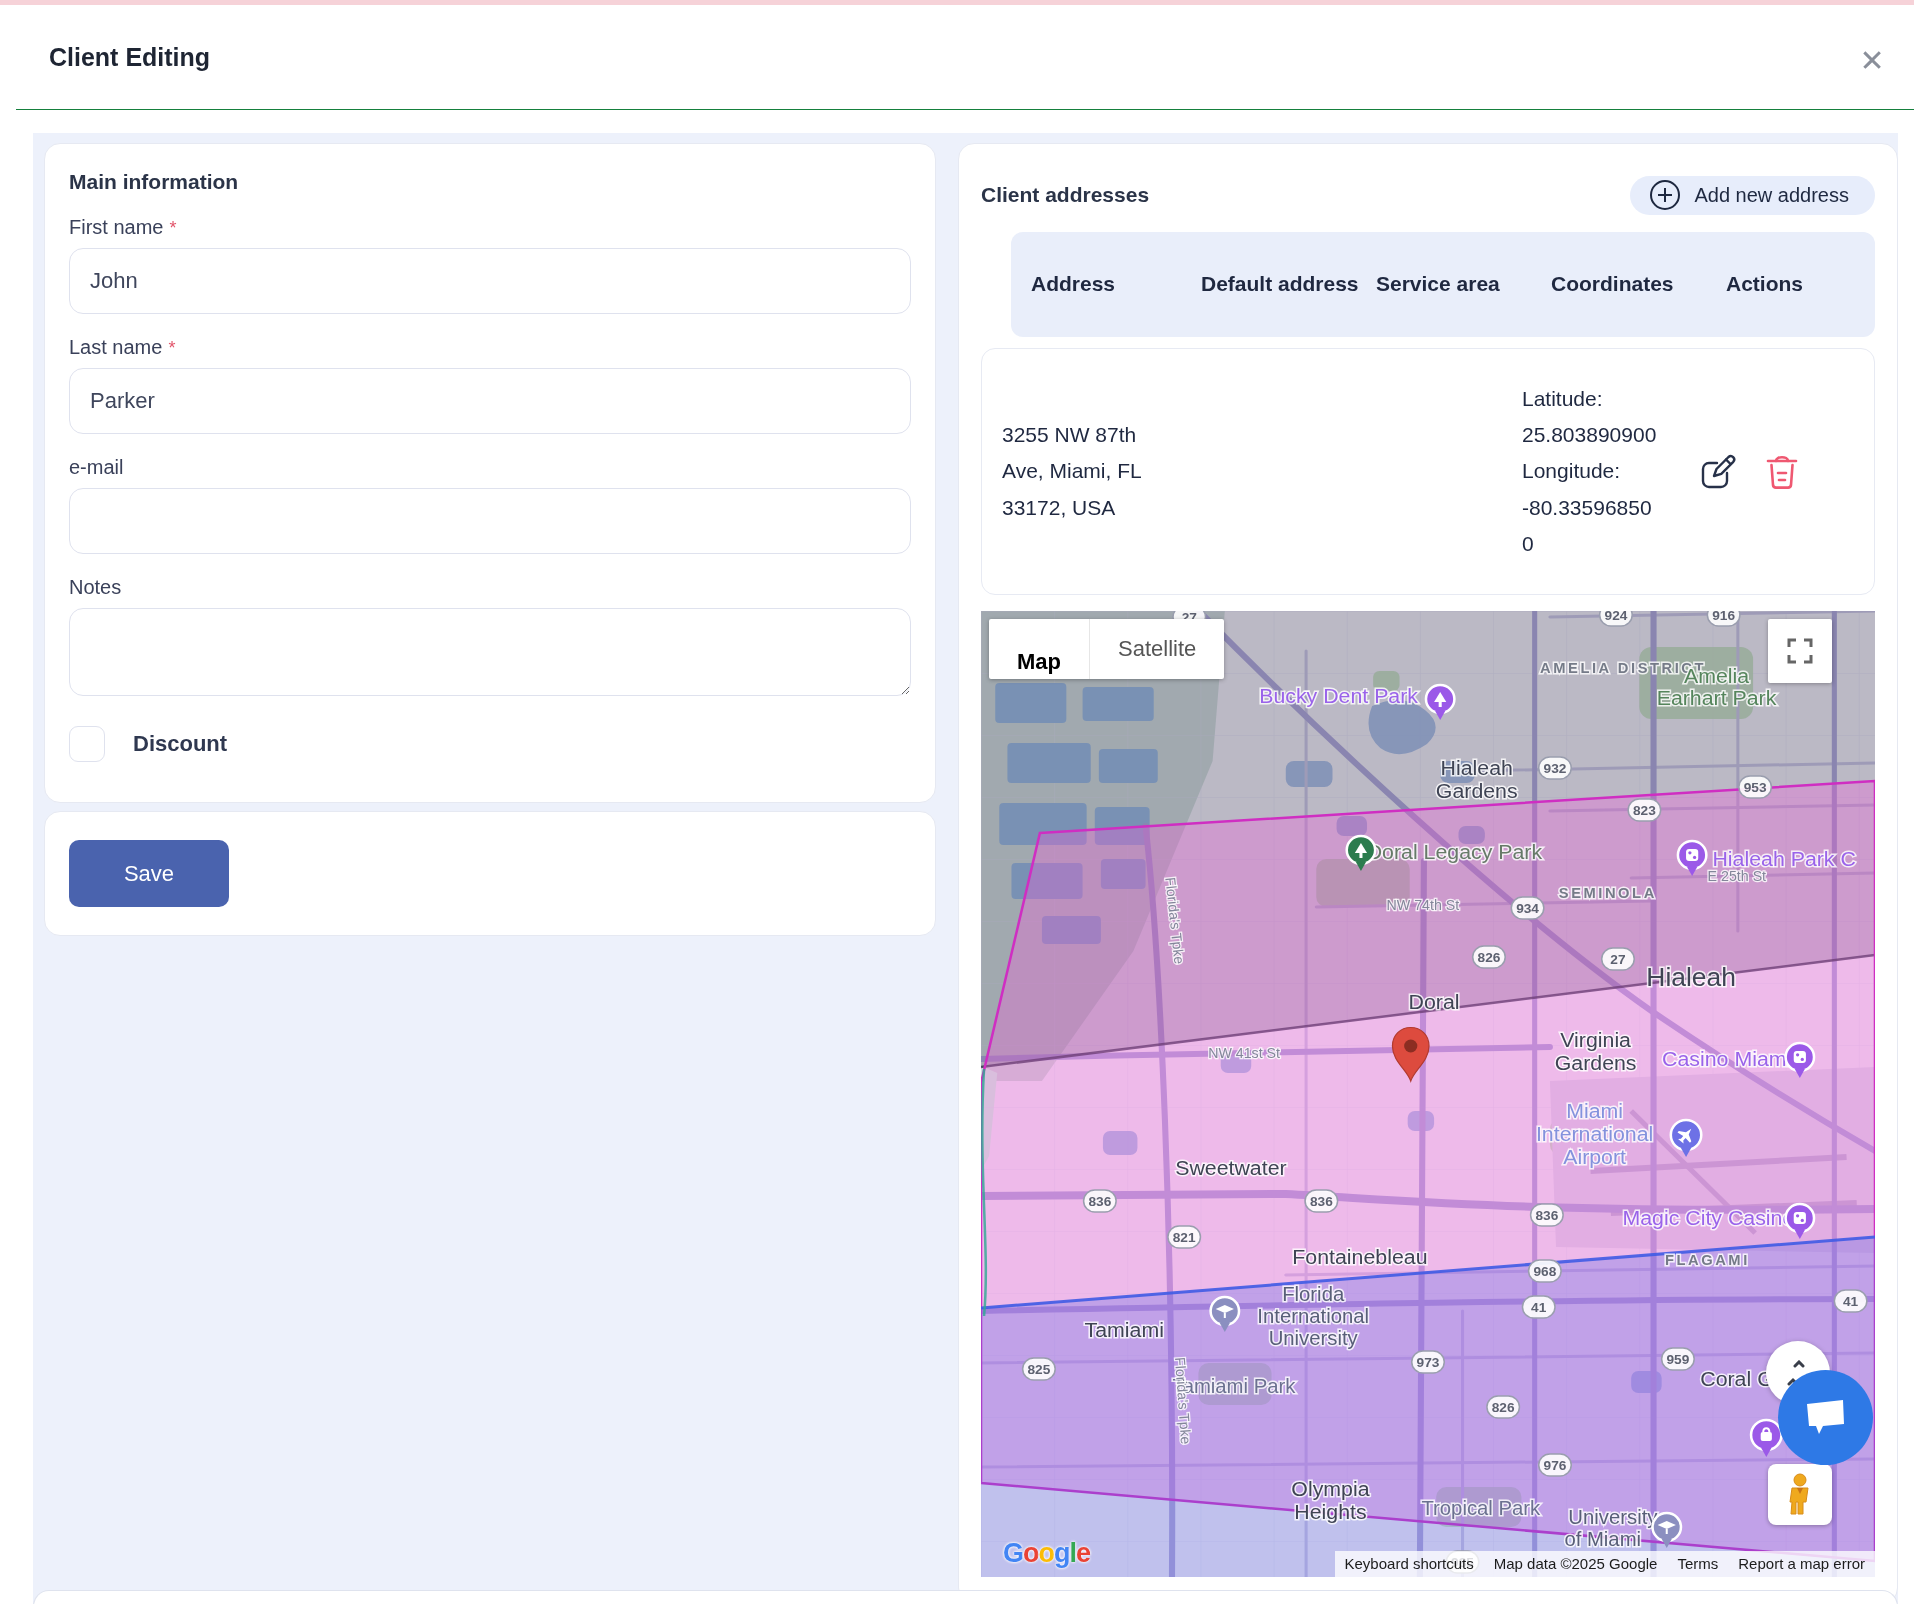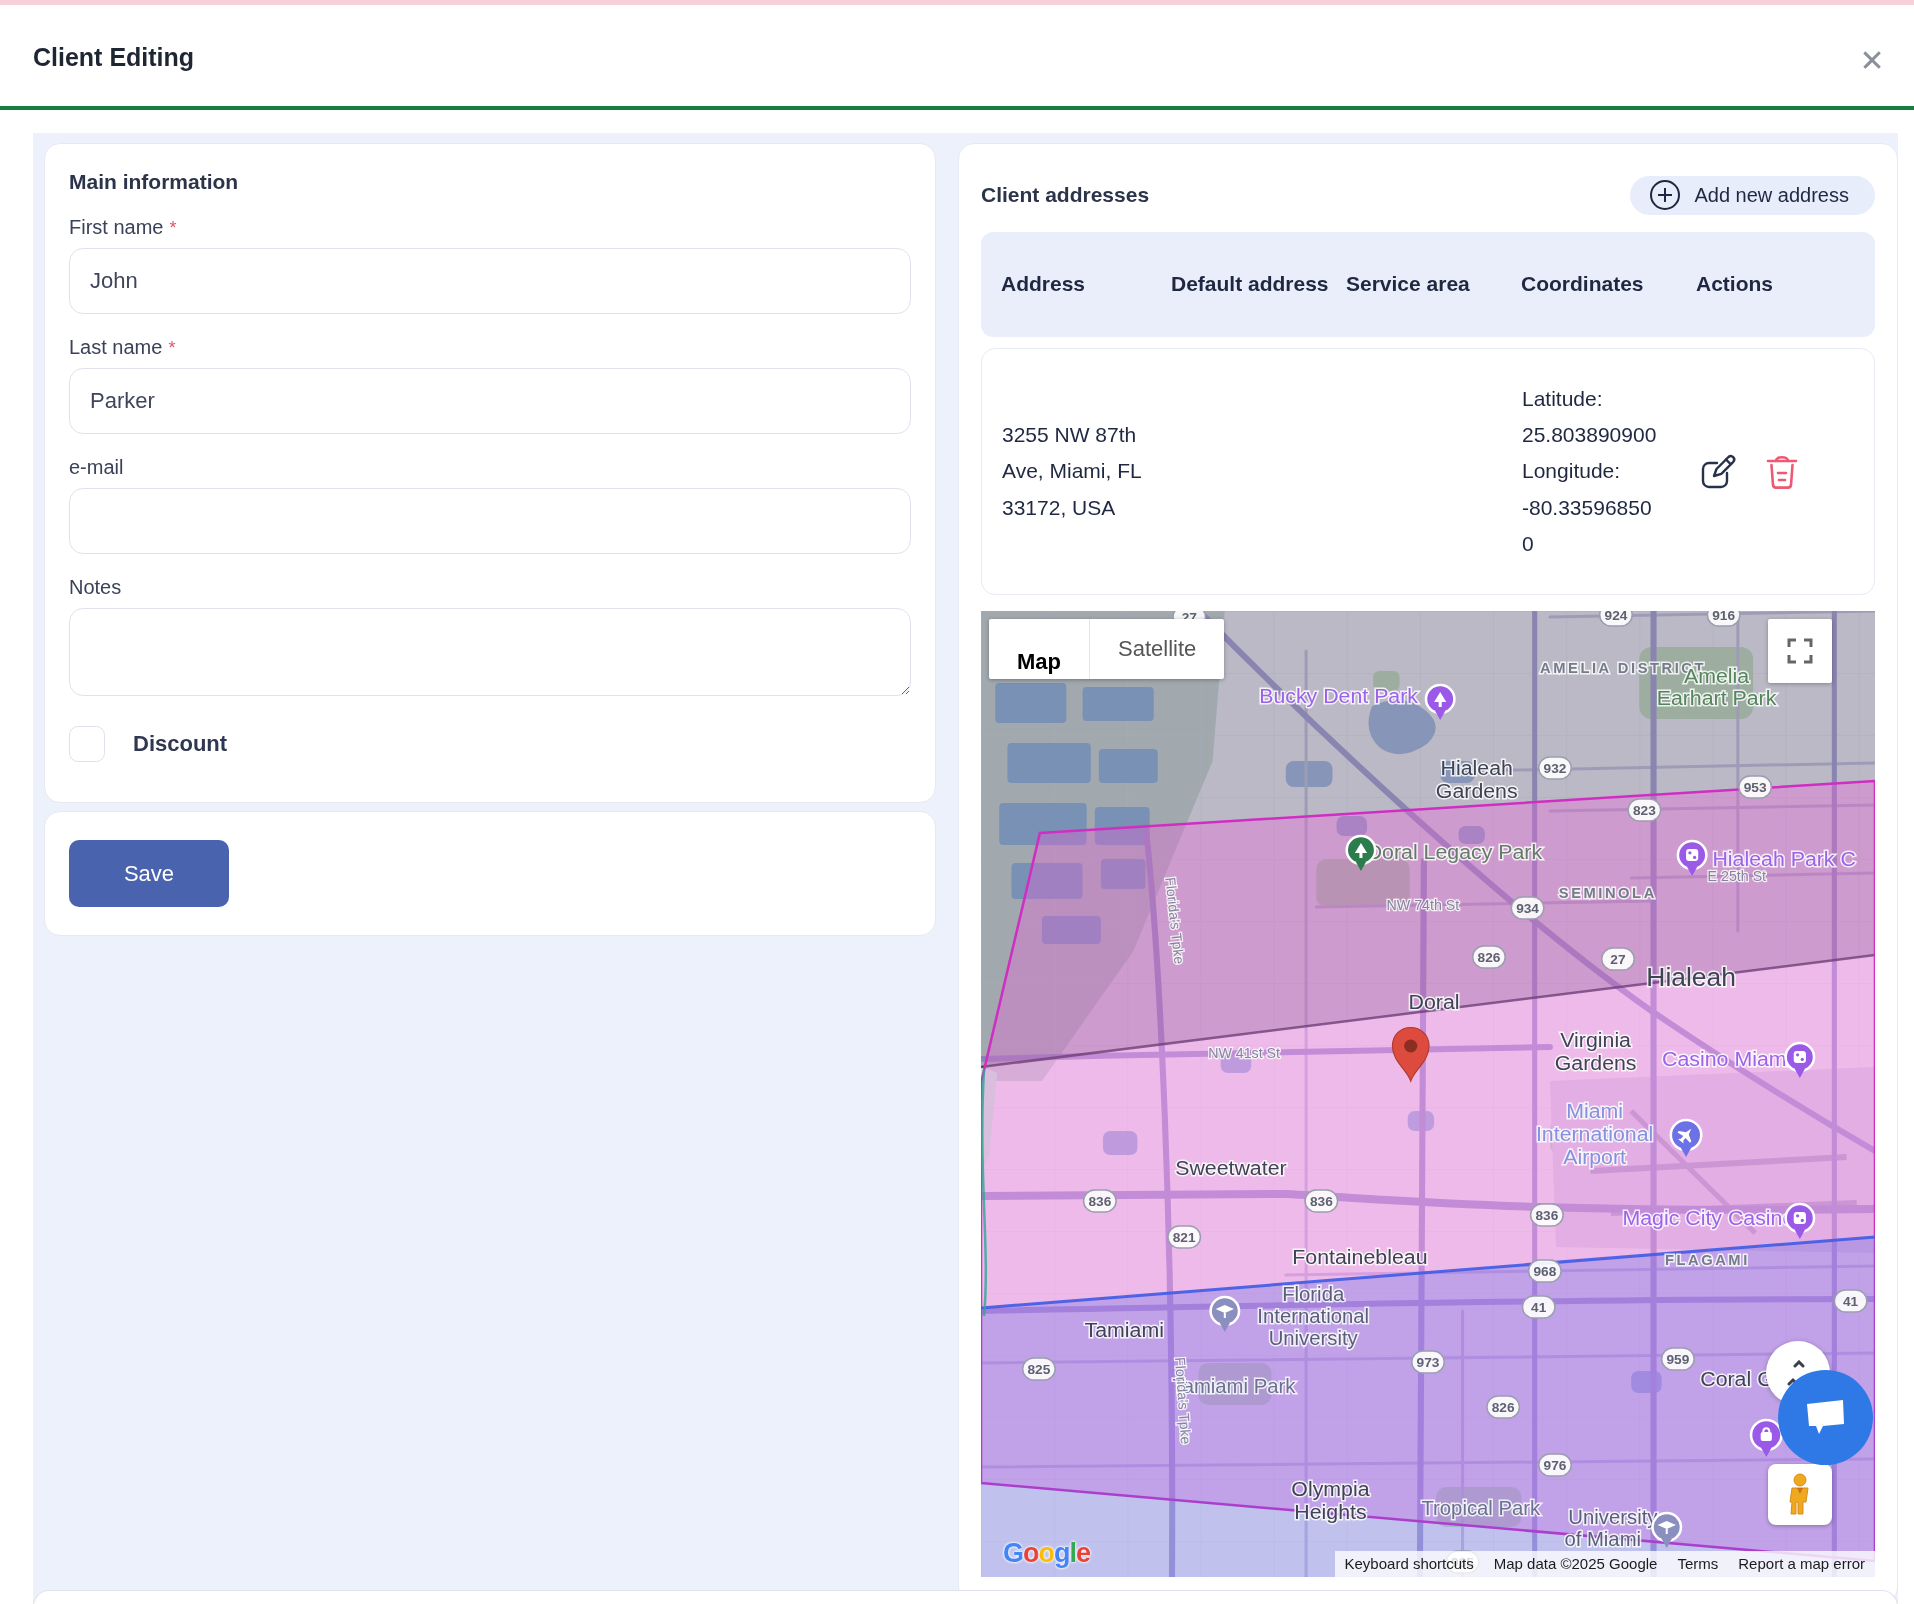--- a/index.html
+++ b/index.html
@@ -1,19 +1,19 @@
 <!DOCTYPE html>
 <html><head>
 <meta charset="utf-8">
 <style>
   * { margin:0; padding:0; box-sizing:border-box; }
   html,body { width:1914px; height:1604px; background:#fff; font-family:"Liberation Sans", sans-serif; overflow:hidden; position:relative; }
 
   .top-accent { position:absolute; top:0; left:0; right:0; height:5px; background:#f6d2d8; }
-  .app-header { position:absolute; top:5px; left:0; right:0; height:105px; background:#fff; border-bottom:4px solid #15803d; }
+  .app-header { position:absolute; top:5px; left:16px; right:0; height:105px; background:#fff; border-bottom:1px solid #15803d; }
   .app-title { position:absolute; left:33px; top:38px; font-size:25px; font-weight:700; color:#1e2533; }
   .close-btn { position:absolute; right:24px; top:38px; width:36px; height:36px; border:none; background:transparent; color:#8a8f9a; font-size:30px; line-height:36px; text-align:center; cursor:pointer; }
 
   .panel { position:absolute; left:33px; right:16px; top:133px; bottom:0; background:#edf1fb; padding:10px 0 0 11px; display:flex; gap:22px; }
   .card { background:#fff; border:1px solid #e6e9f2; border-radius:16px; }
 
   .left-col { width:892px; flex:none; display:flex; flex-direction:column; gap:8px; }
   .main-card { padding:26px 24px 40px 24px; }
   .card-title { font-size:21px; font-weight:700; color:#2b3448; }
   .field { margin-top:22px; }
@@ -25,21 +25,21 @@
   .checkbox { appearance:none; -webkit-appearance:none; width:36px; height:36px; border:1.5px solid #dfe2ee; border-radius:9px; background:#fff; cursor:pointer; }
   .discount-label { font-size:22px; font-weight:600; color:#2f3850; }
   .save-card { padding:28px 24px; }
   .save-btn { width:160px; height:67px; background:#4a63ae; color:#fff; font-size:22px; border:none; border-radius:10px; cursor:pointer; font-family:"Liberation Sans",sans-serif; }
 
   .right-col { flex:1; padding:24px 22px 12px 22px; display:flex; flex-direction:column; min-width:0; }
   .addr-head { display:flex; align-items:center; justify-content:space-between; height:54px; }
   .add-btn { display:flex; align-items:center; gap:12px; background:#e7edfb; border:none; border-radius:26px; height:39px; padding:0 26px 0 18px; font-size:20px; color:#1e2840; cursor:pointer; font-family:"Liberation Sans",sans-serif; }
   .add-btn svg { flex:none; }
 
-  .tbl-header { margin-top:10px; background:#e9eefa; border-radius:12px; display:grid; grid-template-columns:170px 175px 175px 175px auto; padding:24px 20px; min-height:105px; align-items:center; }
+  .tbl-header { margin-top:10px; background:#e9eefa; border-radius:12px; display:grid; grid-template-columns:170px 175px 175px 175px auto; padding:24px 20px; min-height:105px; align-items:center;margin-left:30px; }
   .tbl-header .th { font-size:21px; font-weight:700; color:#1f2840; line-height:1.55; padding-right:14px; }
   .tbl-row { margin-top:11px; border:1px solid #e7eaf3; border-radius:14px; display:grid; grid-template-columns:170px 175px 175px 175px auto; padding:24px 20px; min-height:247px; align-items:center; }
   .cell { font-size:21px; color:#1f2840; line-height:1.72; padding-right:24px; overflow-wrap:break-word; }
   .actions-cell { display:flex; align-items:center; gap:24px; }
   .icon-btn { background:none; border:none; cursor:pointer; padding:0; line-height:0; }
 
   .map-wrap { margin-top:16px; position:relative; width:100%; height:966px; background:#ece8f1; }
   .map-wrap svg.mapsvg { display:block; width:100%; height:100%; }
 
   .map-type { position:absolute; left:8px; top:8px; height:60px; display:flex; background:#fff; border-radius:2px; box-shadow:0 1px 4px rgba(0,0,0,.3); z-index:5; }

